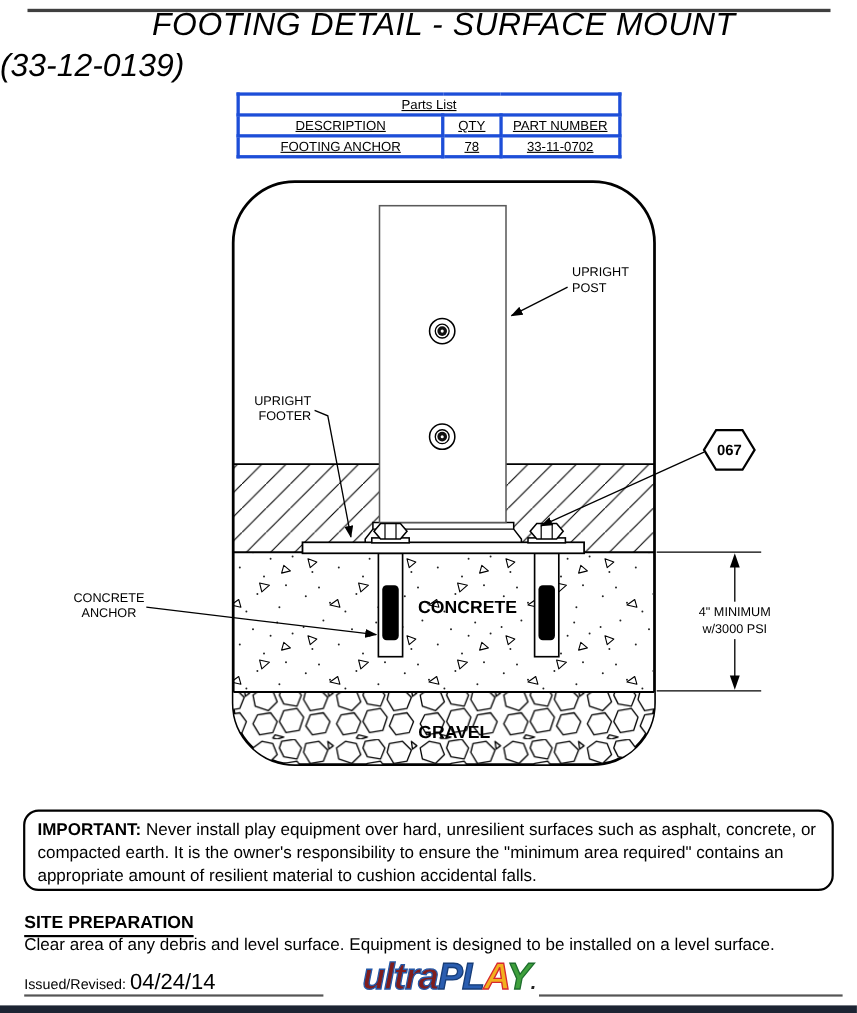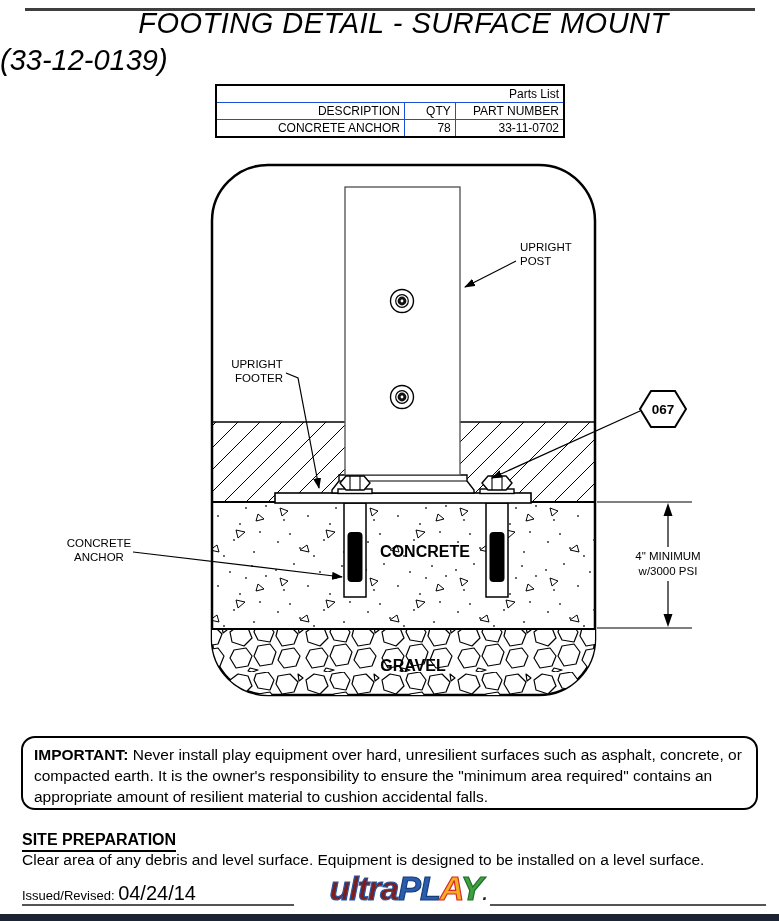--- a/index.html
+++ b/index.html
@@ -11,21 +11,21 @@
 
   
   .title1{position:absolute;left:0;top:7px;width:779px;text-align:center;
           font-size:29px;font-style:italic;letter-spacing:.5px;margin-left:14px;}
   .title2{position:absolute;left:0;top:44px;width:779px;text-align:left;
           font-size:29px;font-style:italic;}
 
   
   table.parts{position:absolute;left:215px;top:84px;width:350px;border-collapse:collapse;
               font-size:12px;}
-  table.parts td{border:1px solid #1d4ed8;padding:1px 4px;height:14px;text-align:right;}
+  table.parts td{border:3px solid #1d4ed8;padding:1px 4px;height:14px;text-align:center;text-decoration:underline;}
   table.parts{border:2px solid #000;}
   td.desc-cell{text-align:left;}
   .col-desc{width:197px;} .col-qty{width:45px;} .col-part{width:108px;}
 
   
   svg.diagram{position:absolute;left:0;top:0;width:779px;height:921px;}
   svg text{font-family:"Liberation Sans", sans-serif;fill:#000;}
   .lbl{font-size:11.5px;}
   .lbl-bold{font-size:16px;font-weight:bold;}
   .lbl-hex{font-size:13.5px;font-weight:bold;}
@@ -69,21 +69,21 @@
     <tbody>
         <tr>
       <td colspan="3">Parts List</td>
     </tr>
     <tr>
       <td class="col-desc">DESCRIPTION</td>
       <td class="col-qty">QTY</td>
       <td class="col-part">PART NUMBER</td>
     </tr>
     <tr>
-      <td class="desc-cell">CONCRETE ANCHOR</td>
+      <td class="desc-cell">FOOTING ANCHOR</td>
       <td>78</td>
       <td>33-11-0702</td>
     </tr>
   </tbody>
     </table>
 
   <svg class="diagram" viewBox="0 0 779 921">
     <defs>
       <clipPath id="footingClip">
         <rect x="212" y="165" width="383" height="530" rx="56" ry="56"></rect>

